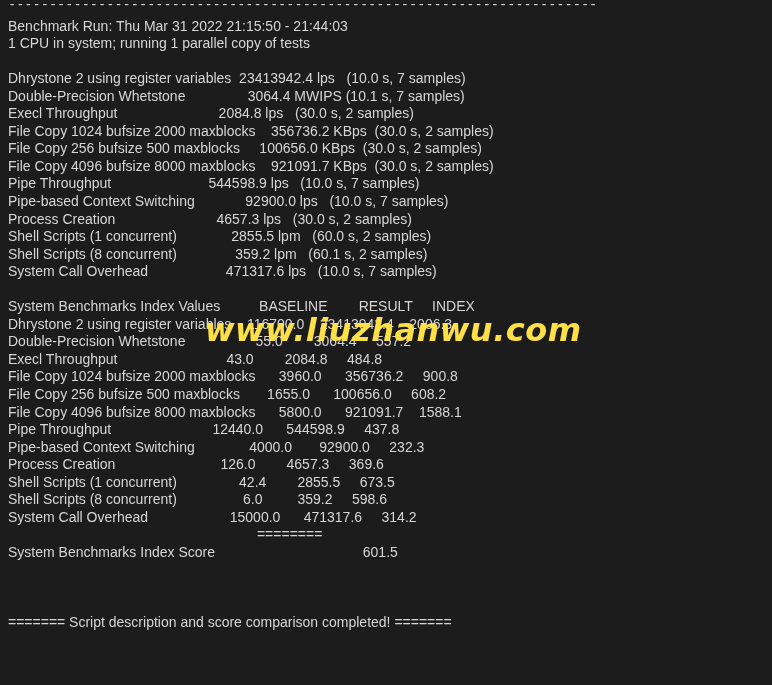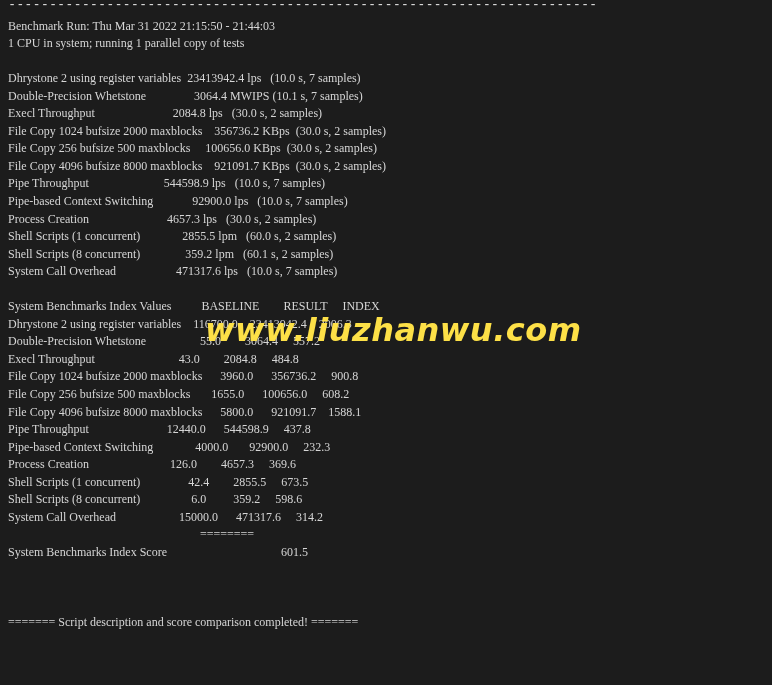--- a/index.html
+++ b/index.html
@@ -17,22 +17,22 @@
     font-size: 13.6px;
     line-height: 17.55px;
     color: #d6d6d6;
   }
   #term {
     position: absolute;
     left: 0;
     top: 0;
     padding: 0 0 0 8px;
     white-space: pre;
-    font-family: Liberation Serif, serif;
-    font-size: 12px;
+    font-family: Liberation Sans, sans-serif;
+    font-size: 14px;
     line-height: 17.55px;
     letter-spacing: 0px;
   }
   .line {
     white-space: pre;
     height: 17.55px;
   }
   .rule-top {
     position: absolute;
     left: 8px;

